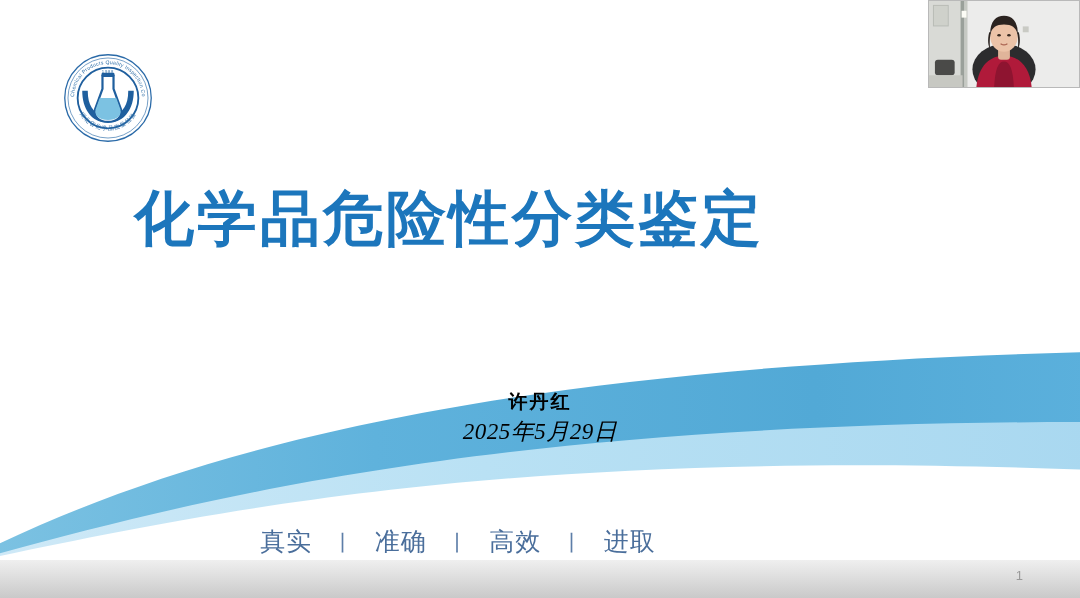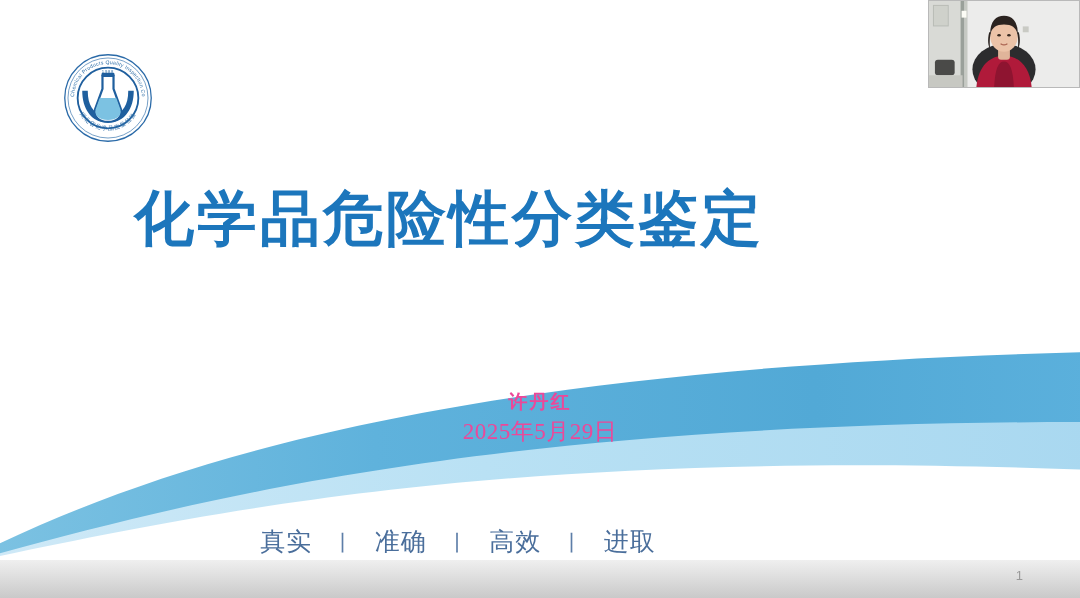--- a/index.html
+++ b/index.html
@@ -59,35 +59,36 @@
     white-space: nowrap;
   }
 
   
   #presenter-block {
     position: absolute;
     left: 0;
     top: 390px;
     width: 1080px;
     text-align: center;
-    color: #ec4899;
+    color: #000000;
   }
   #presenter-name {
     font-family: "Liberation Serif", "DejaVu Serif", serif;
     font-weight: bold;
     font-size: 19px;
     letter-spacing: 2px;
     line-height: 1.25;
   }
   #presentation-date {
     font-family: "Liberation Serif", "DejaVu Serif", serif;
     font-size: 23px;
     letter-spacing: 0.5px;
     line-height: 1.35;
     margin-top: 2px;
+    font-style: italic;
   }
 
   
   #tagline {
     position: absolute;
     left: 0;
     top: 525px;
     width: 916px;
     text-align: center;
     font-family: "Liberation Serif", "DejaVu Serif", serif;

